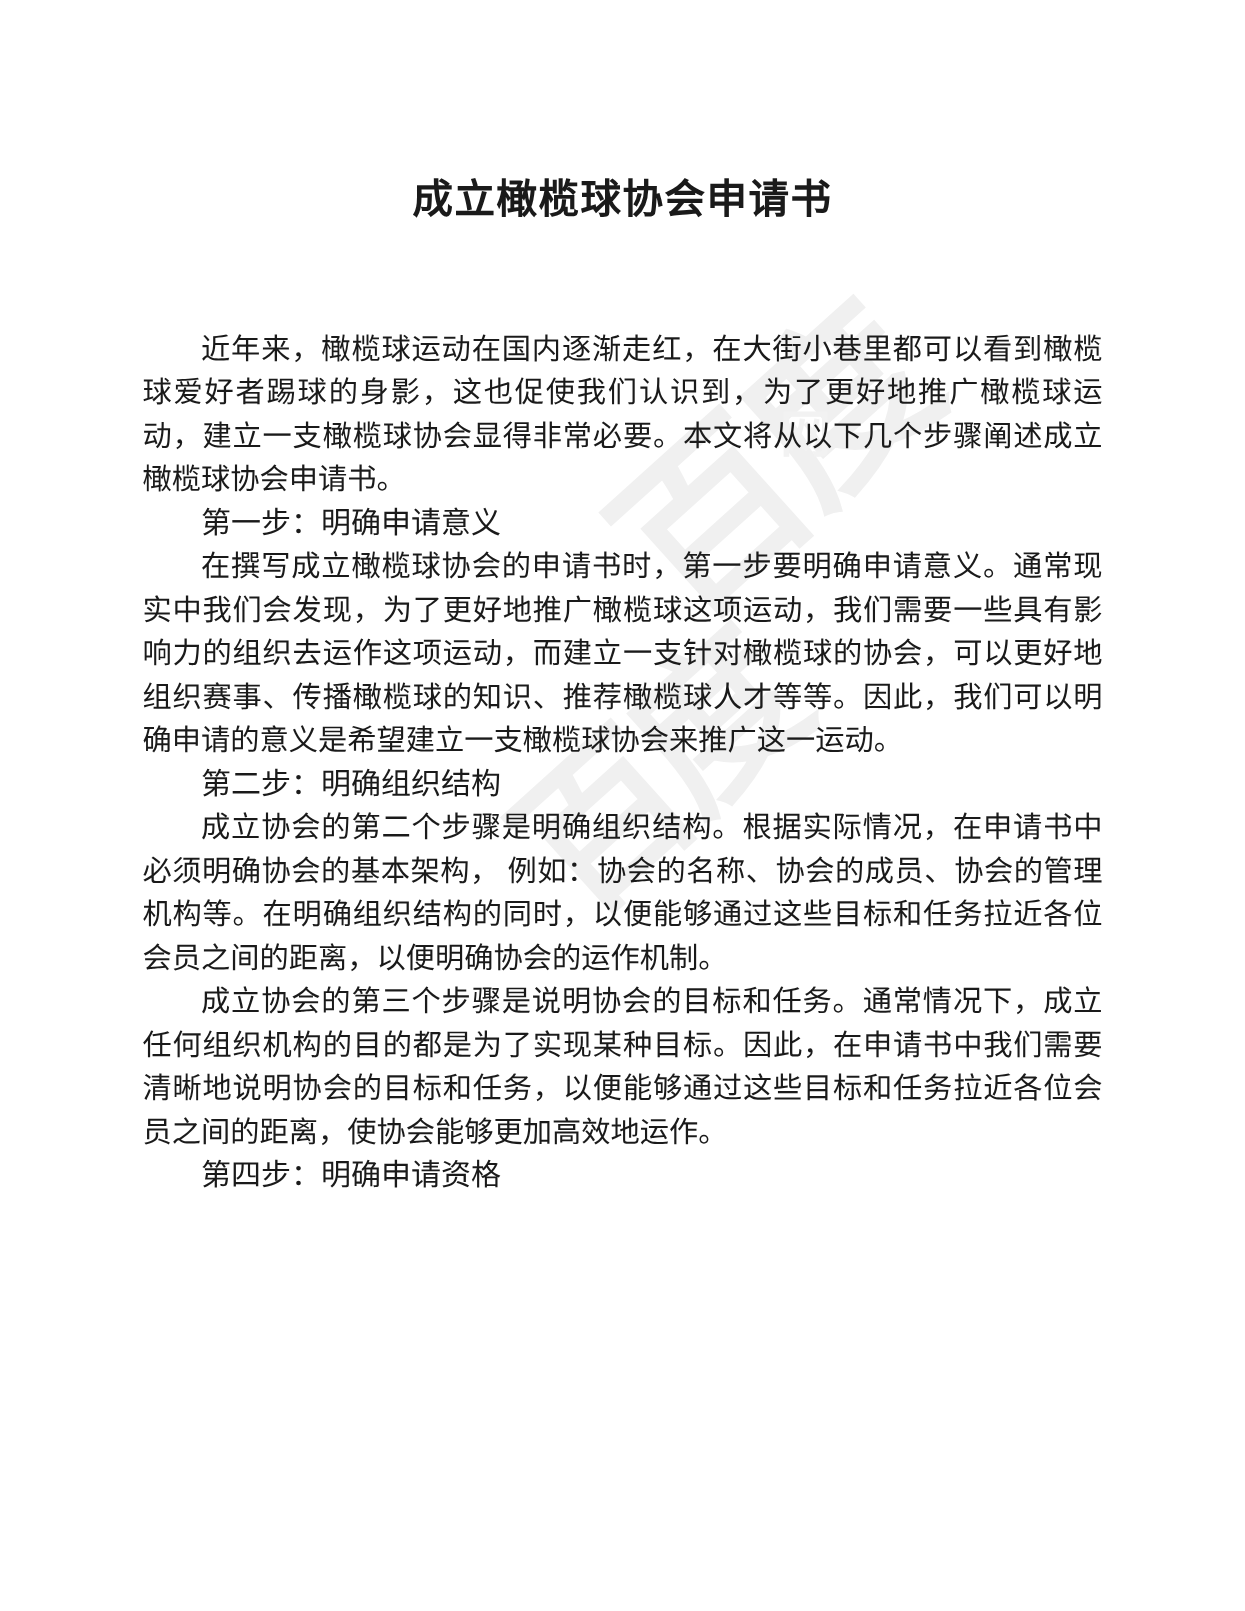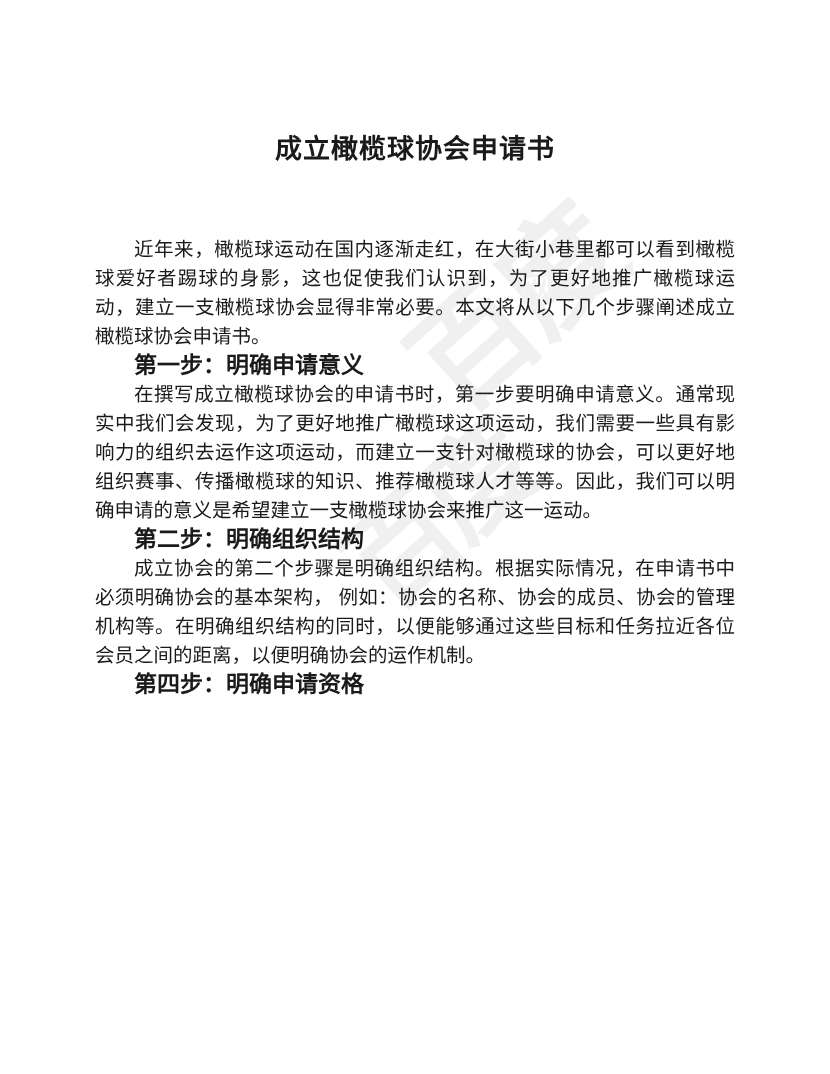--- a/index.html
+++ b/index.html
@@ -60,21 +60,21 @@
 
   .content {
     position: absolute;
     left: 95px;
     top: 0;
     width: 640px;
     z-index: 1;
   }
 
   .doc-title {
-    margin: 16px;
+    margin: 0;
     padding: 0;
     font-size: 27px;
     font-weight: 700;
     text-align: center;
     letter-spacing: 1px;
     line-height: 1;
     padding-top: 120px;
     white-space: nowrap;
   }
 
@@ -89,26 +89,25 @@
     line-height: 29px;
     text-indent: 39px;
     text-align: justify;
     text-justify: inter-ideograph;
     letter-spacing: 0px;
   }
 
   p.heading {
     margin: 0;
     padding: 0;
-    font-size: 23px;
+    font-size: 20px;
     line-height: 29px;
     text-indent: 39px;
     text-align: left;
     white-space: pre;
-    font-weight: bold;
   }
 </style>
 </head>
 <body>
 
 <div class="page">
 
   <div class="watermark">
     <div class="wm-mark wm-a">百度</div>
     <div class="wm-mark wm-b">网</div>
@@ -116,17 +115,18 @@
   </div>
 
   <div class="content">
     <h1 class="doc-title">成立橄榄球协会申请书</h1>
     <div class="body-block" id="body-blocks">
         <p class="para">近年来，橄榄球运动在国内逐渐走红，在大街小巷里都可以看到橄榄球爱好者踢球的身影，这也促使我们认识到，为了更好地推广橄榄球运动，建立一支橄榄球协会显得非常必要。本文将从以下几个步骤阐述成立橄榄球协会申请书。</p>
         <p class="heading">第一步：明确申请意义</p>
         <p class="para">在撰写成立橄榄球协会的申请书时，第一步要明确申请意义。通常现实中我们会发现，为了更好地推广橄榄球这项运动，我们需要一些具有影响力的组织去运作这项运动，而建立一支针对橄榄球的协会，可以更好地组织赛事、传播橄榄球的知识、推荐橄榄球人才等等。因此，我们可以明确申请的意义是希望建立一支橄榄球协会来推广这一运动。</p>
         <p class="heading">第二步：明确组织结构</p>
         <p class="para">成立协会的第二个步骤是明确组织结构。根据实际情况，在申请书中必须明确协会的基本架构， 例如：协会的名称、协会的成员、协会的管理机构等。在明确组织结构的同时，以便能够通过这些目标和任务拉近各位会员之间的距离，以便明确协会的运作机制。</p>
+        <p class="para">成立协会的第三个步骤是说明协会的目标和任务。通常情况下，成立任何组织机构的目的都是为了实现某种目标。因此，在申请书中我们需要清晰地说明协会的目标和任务，以便能够通过这些目标和任务拉近各位会员之间的距离，使协会能够更加高效地运作。</p>
         <p class="heading">第四步：明确申请资格</p>
       </div>
   </div>
 
 </div>
 
 </body></html>

